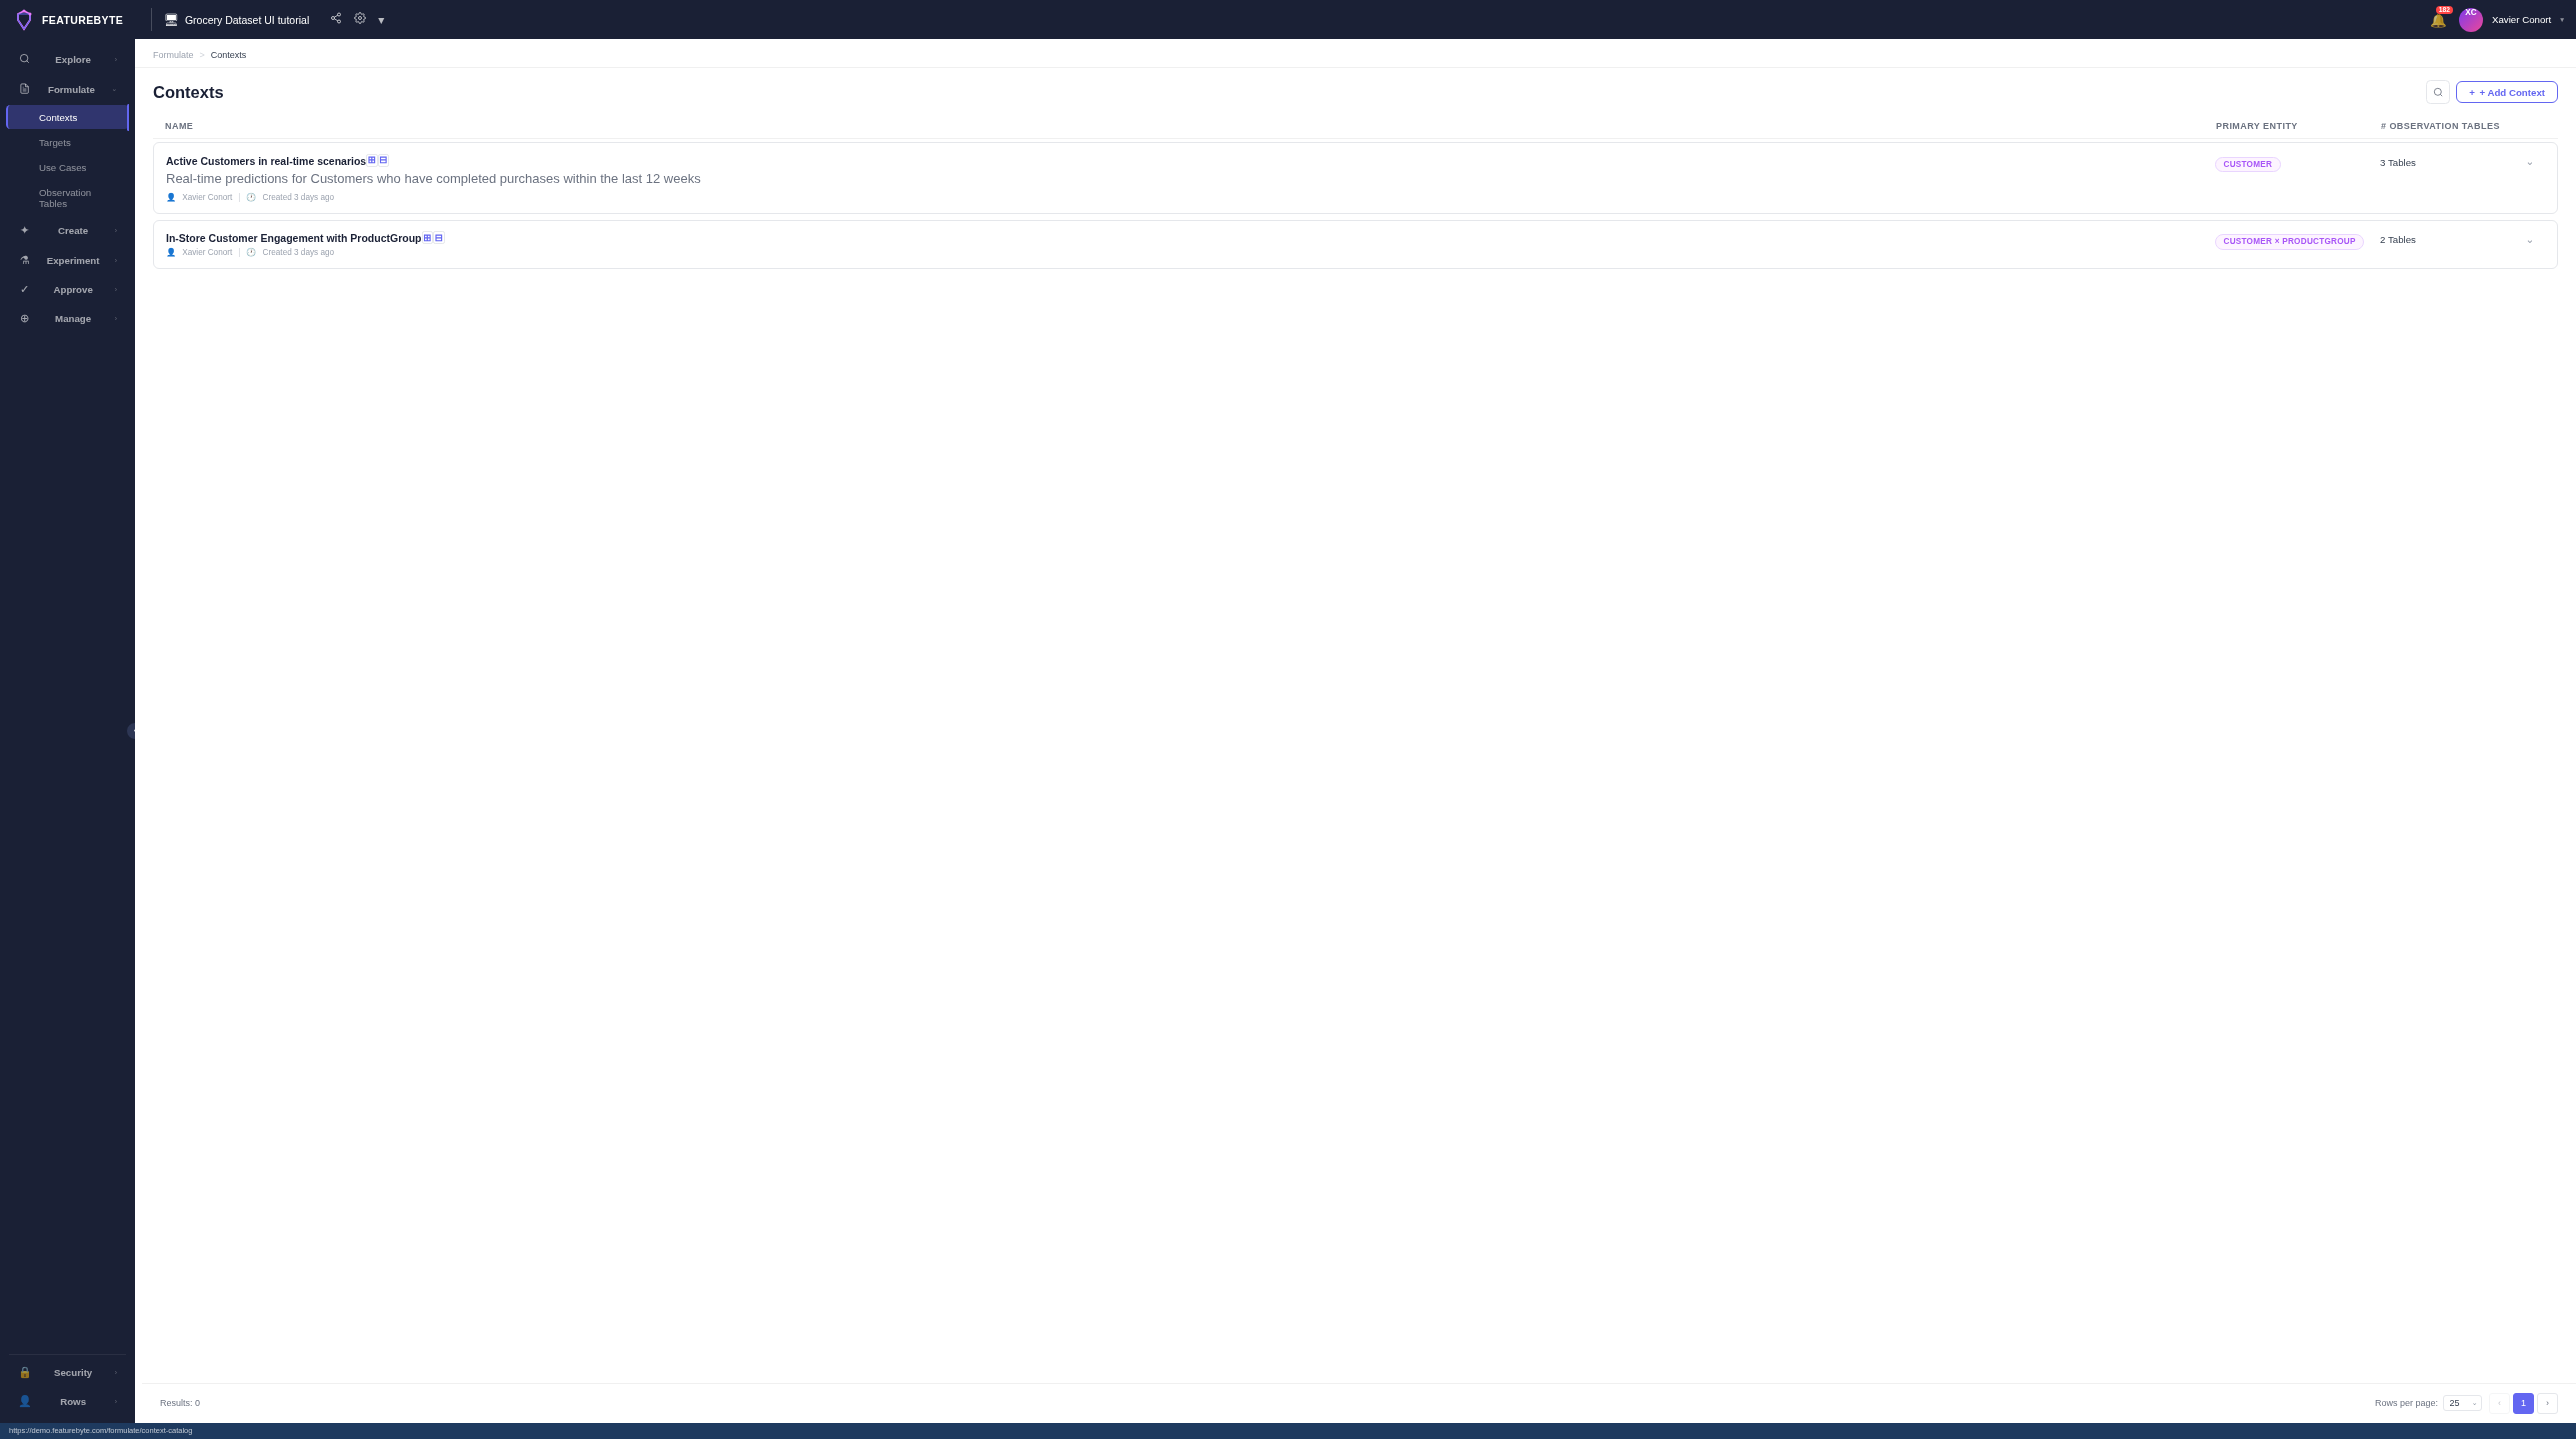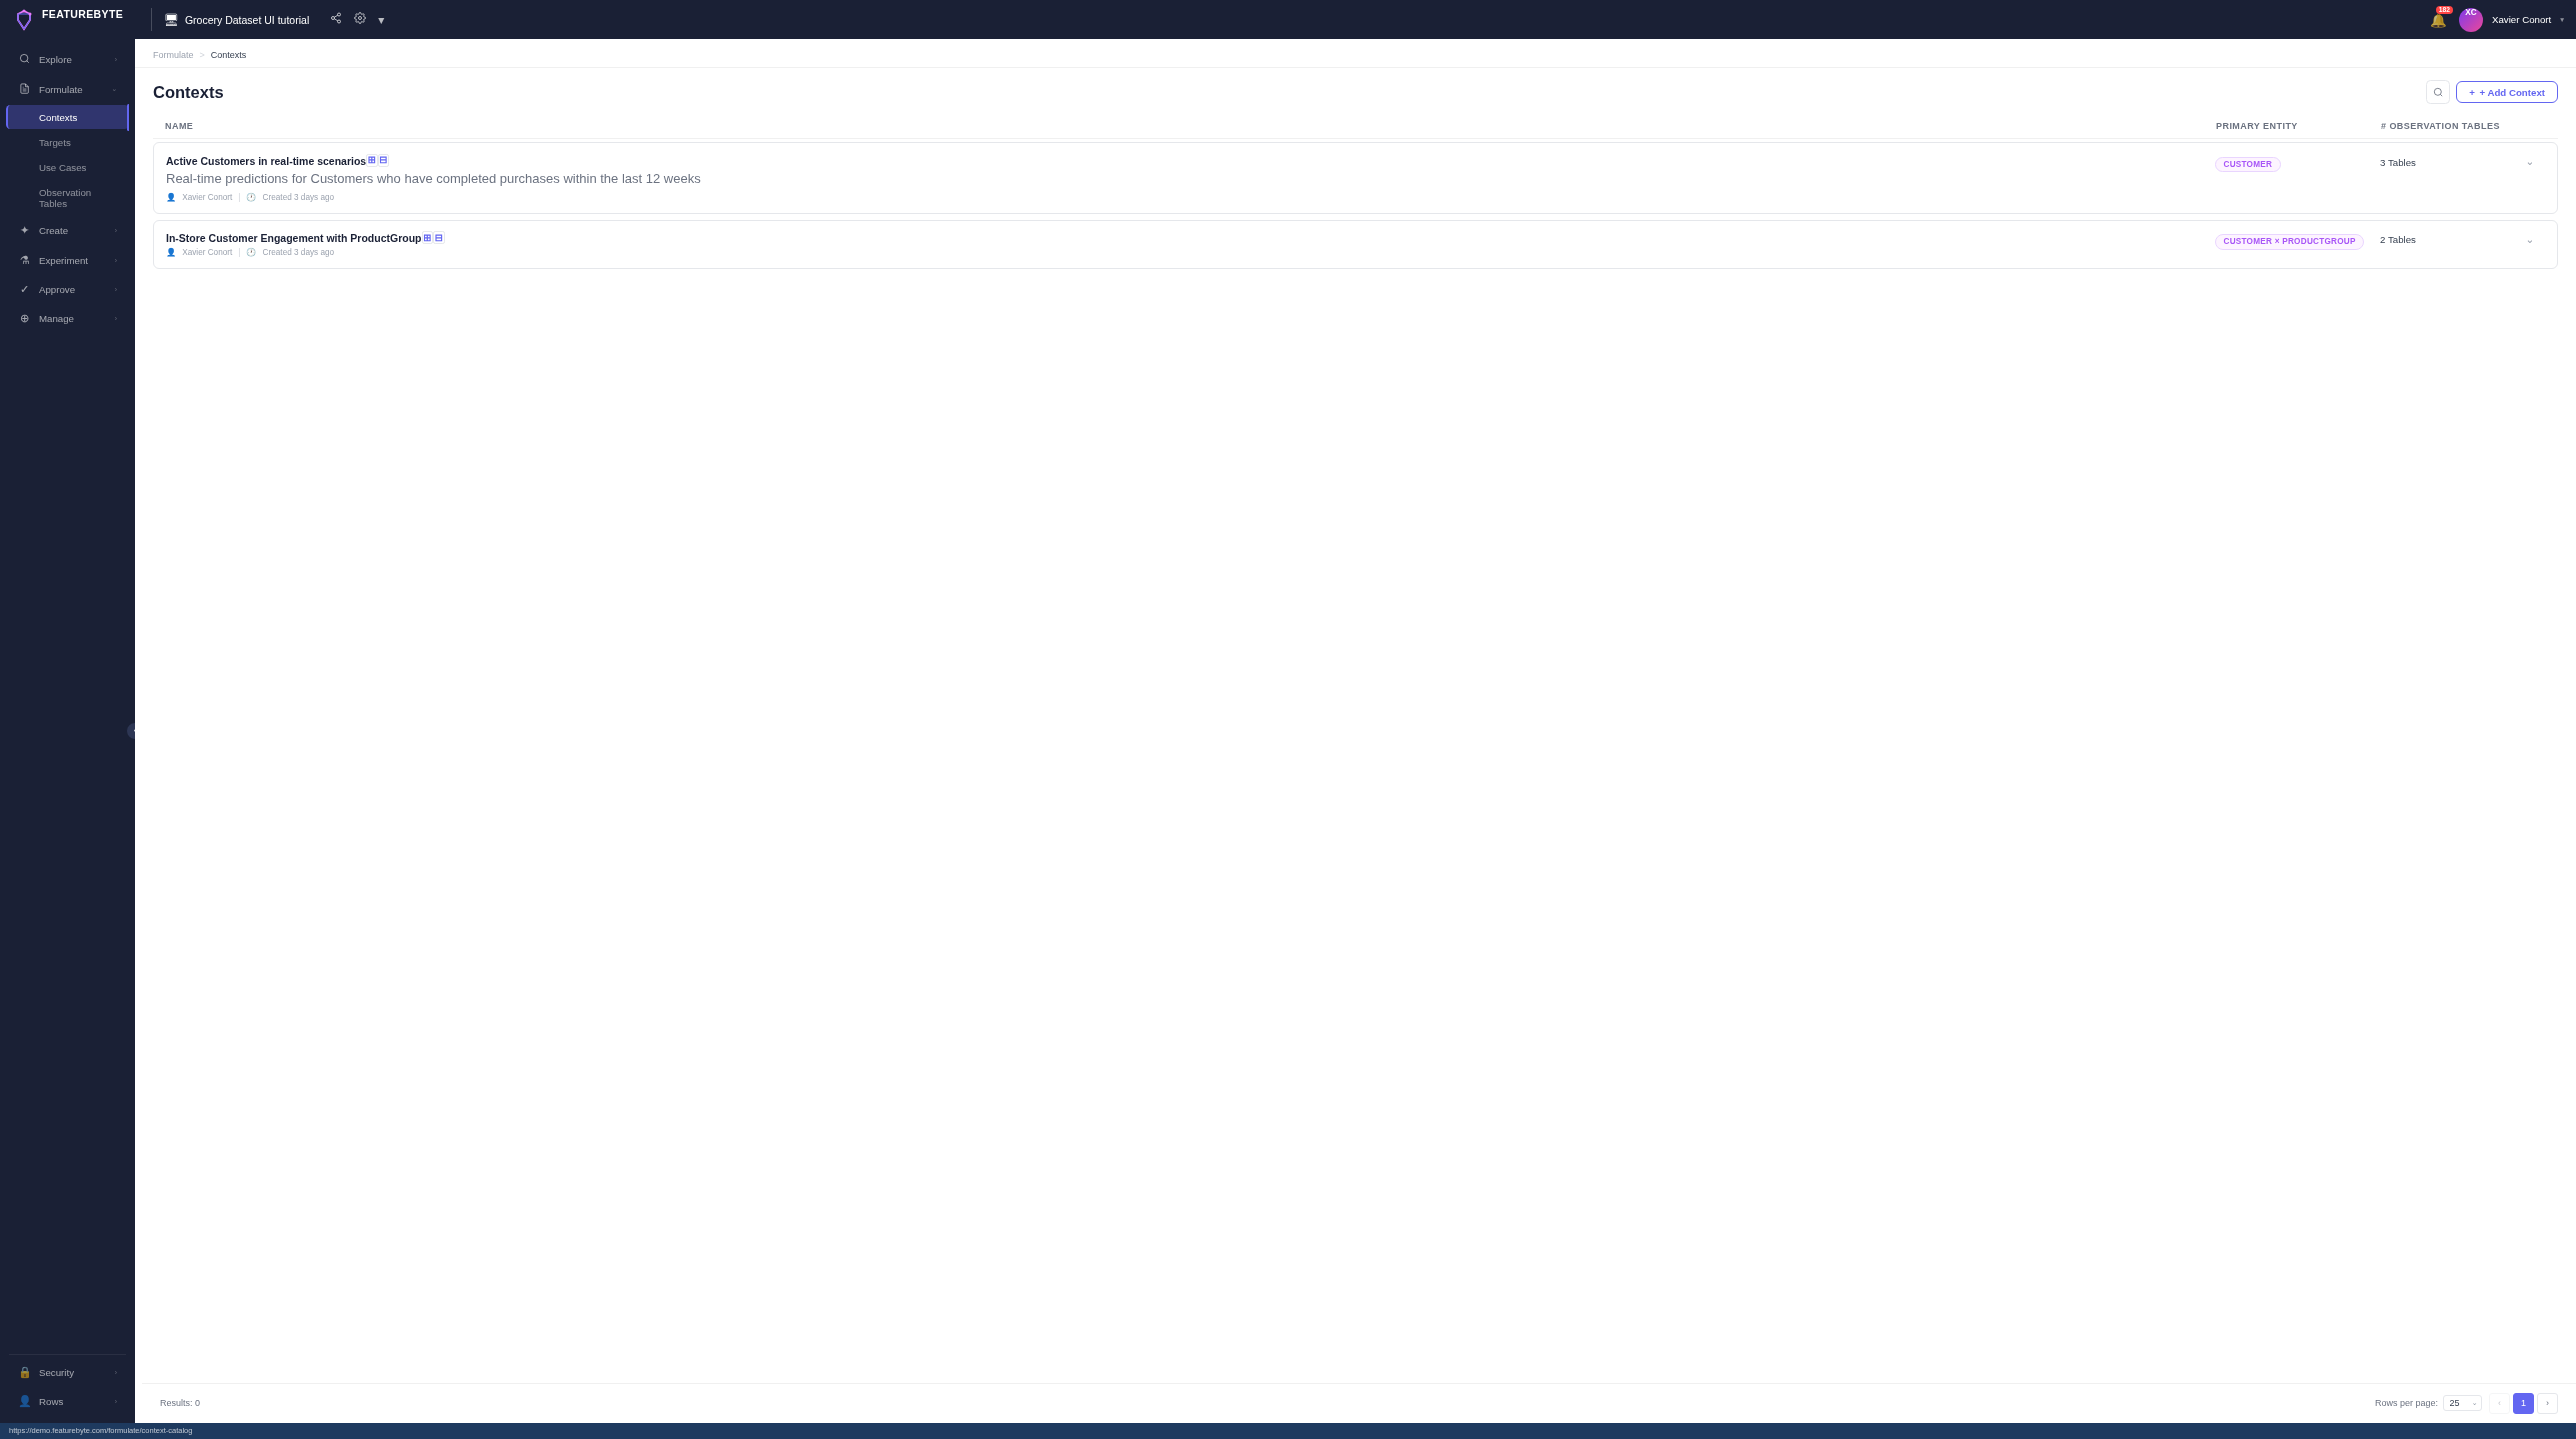--- a/index.html
+++ b/index.html
@@ -10,21 +10,21 @@
       background: #1a2035;
       height: 39px;
       display: flex;
       align-items: center;
       padding: 0 12px;
       flex-shrink: 0;
       gap: 9px;
     }
     .logo-area {
       display: flex;
-      align-items: flex-start;
+      align-items: center;
       gap: 6px;
       width: 127px;
       flex-shrink: 0;
     }
     .logo-icon {
       width: 24px;
       height: 24px;
     }
     .nav-divider {
       width: 0.7px;
@@ -145,21 +145,21 @@
       gap: 7.5px;
       padding: 7.5px 12px;
       color: rgba(255,255,255,0.6);
       font-size: 9.7px;
       cursor: pointer;
       border-radius: 4.5px;
       margin: 0.7px 6px;
       transition: background 0.15s;
     }
     .sidebar-item-icon { font-size: 11.2px; flex-shrink: 0; width: 13.5px; text-align: center; }
-    .sidebar-item-label { flex: 1; font-weight: 400; }
+    .sidebar-item-label { flex: 1; font-weight: 700; text-align: center; }
     .sidebar-item-arrow { font-size: 6.7px; color: rgba(255,255,255,0.3); }
     .sidebar-submenu { padding-left: 0; }
     .sidebar-sub-item {
       display: flex;
       align-items: center;
       gap: 7.5px;
       padding: 6.7px 12px 6.7px 33px;
       color: rgba(255,255,255,0.5);
       font-size: 9.7px;
       cursor: pointer;

